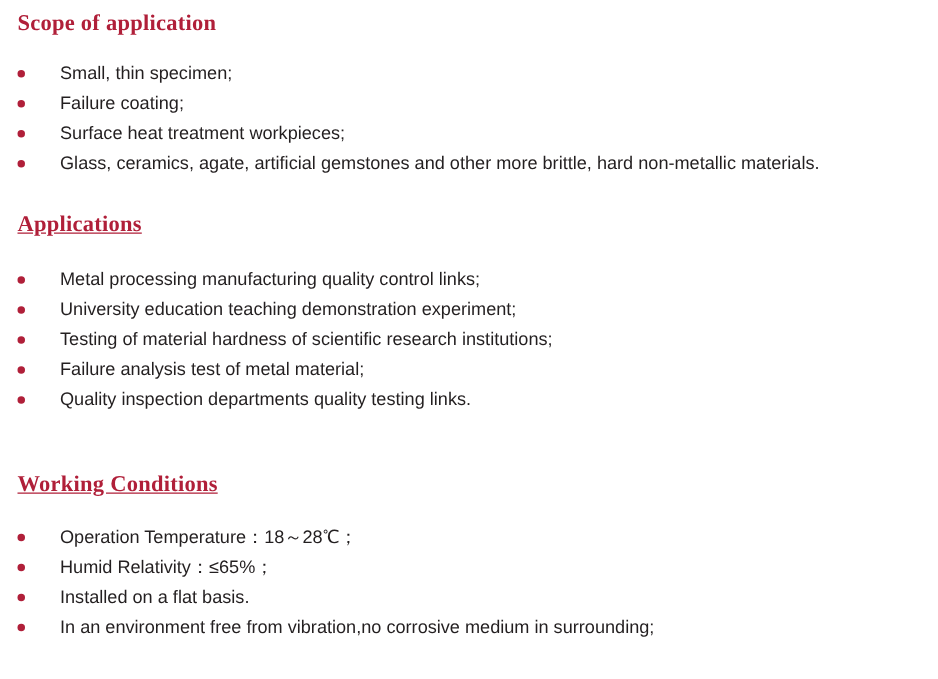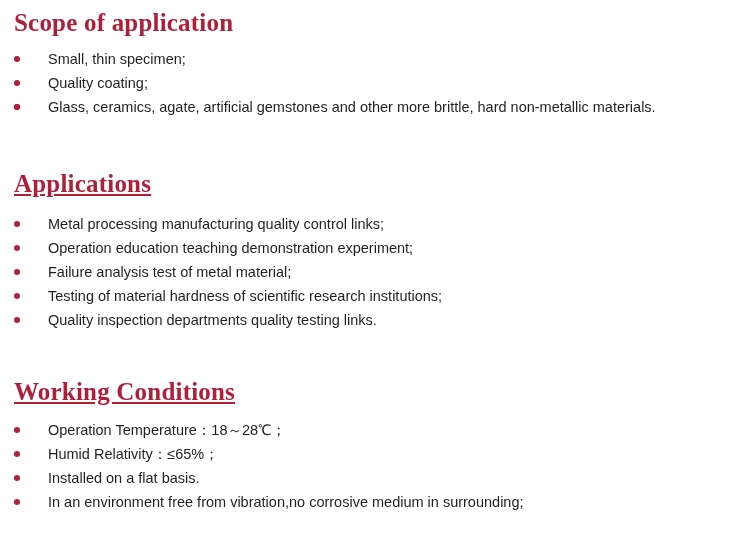--- a/index.html
+++ b/index.html
@@ -20,21 +20,21 @@
     height: 543px;
     padding: 0;
     box-sizing: border-box;
   }
   .section {
     margin: 0;
   }
   .section-title {
     font-family: "Liberation Serif", serif;
     font-weight: bold;
-    font-size: 25px;
+    font-size: 18px;
     color: #b01f39;
     letter-spacing: 0.2px;
     line-height: 1.2;
   }
   ul.bullets {
     list-style: none;
     margin: 0;
     padding: 0;
   }
   ul.bullets li {
@@ -67,33 +67,33 @@
 </style>
 </head>
 <body>
 
 <div class="page">
 
   <div class="section" id="sec-scope">
     <div class="section-title">Scope of application</div>
     <ul class="bullets">
       <li><span class="dot"></span><span>Small, thin specimen;</span></li>
-      <li><span class="dot"></span><span>Quality coating;</span></li>
-      <li><span class="dot"></span></li>
+      <li><span class="dot"></span><span>Failure coating;</span></li>
+      <li><span class="dot"></span><span>Surface heat treatment workpieces;</span></li>
       <li><span class="dot"></span><span>Glass, ceramics, agate, artificial gemstones and other more brittle, hard non-metallic materials.</span></li>
     </ul>
   </div>
 
   <div class="section" id="sec-applications">
     <div class="section-title">Applications</div>
     <ul class="bullets">
       <li><span class="dot"></span><span>Metal processing manufacturing quality control links;</span></li>
-      <li><span class="dot"></span><span>Operation education teaching demonstration experiment;</span></li>
+      <li><span class="dot"></span><span>University education teaching demonstration experiment;</span></li>
+      <li><span class="dot"></span><span>Testing of material hardness of scientific research institutions;</span></li>
       <li><span class="dot"></span><span>Failure analysis test of metal material;</span></li>
-      <li><span class="dot"></span><span>Testing of material hardness of scientific research institutions;</span></li>
       <li><span class="dot"></span><span>Quality inspection departments quality testing links.</span></li>
     </ul>
   </div>
 
   <div class="section" id="sec-working">
     <div class="section-title">Working Conditions</div>
     <ul class="bullets">
       <li><span class="dot"></span><span>Operation Temperature：18～28℃；</span></li>
       <li><span class="dot"></span><span>Humid Relativity：≤65%；</span></li>
       <li><span class="dot"></span><span>Installed on a flat basis.</span></li>

